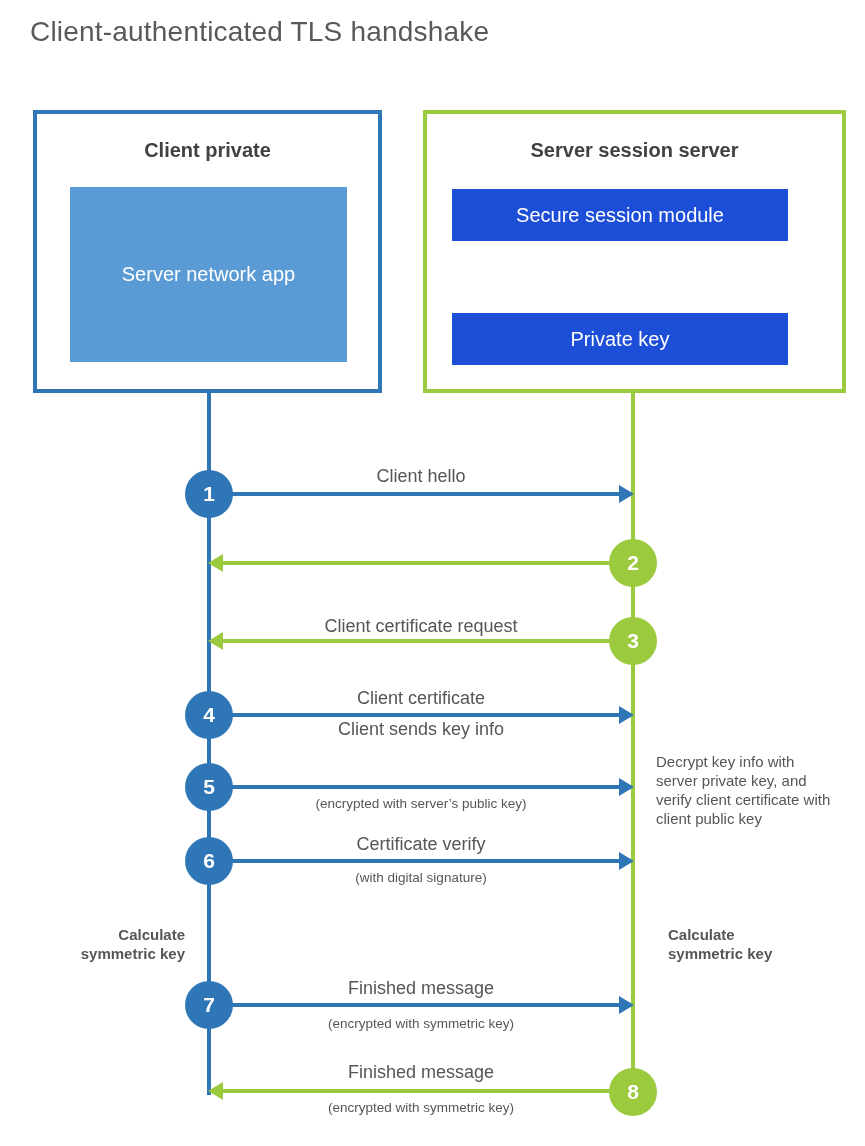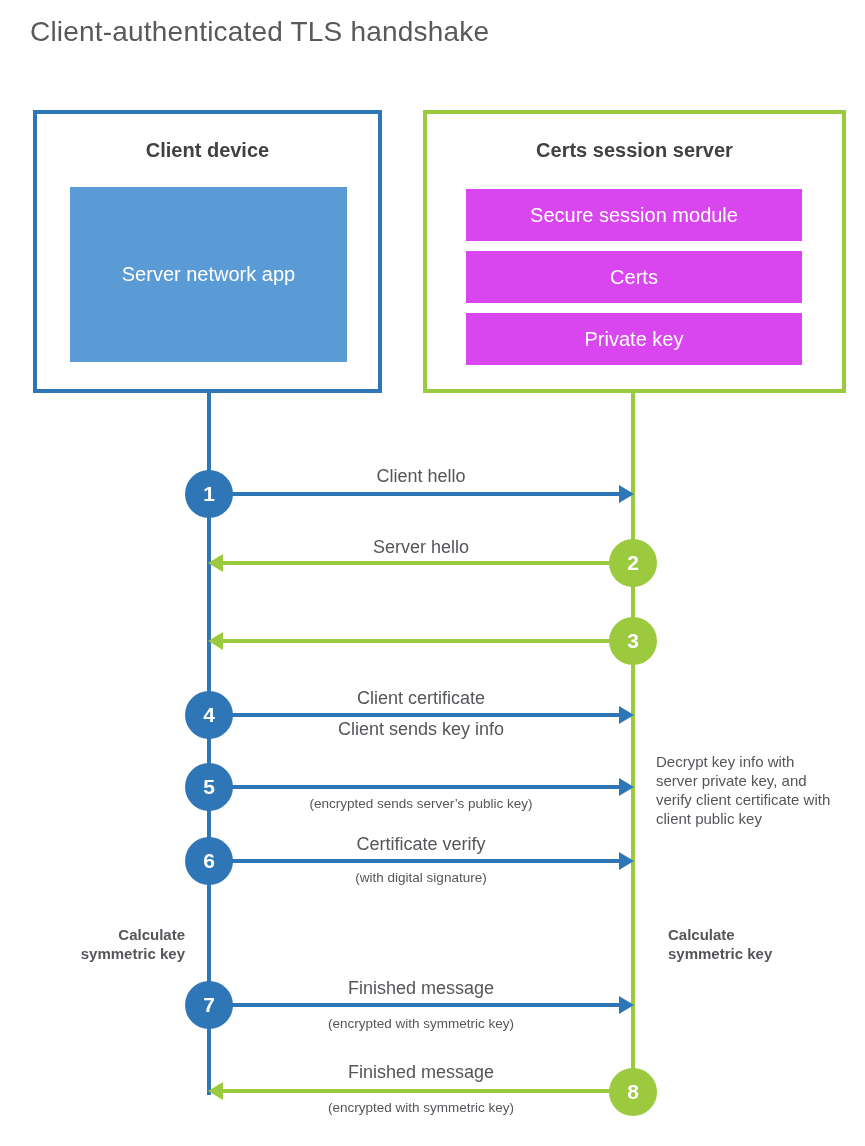--- a/index.html
+++ b/index.html
@@ -46,23 +46,23 @@
     background: #5B9BD5;
     color: #ffffff;
     font-size: 20px;
     display: flex; align-items: center; justify-content: center;
     text-align: center;
     line-height: 1.35;
   }
   .app-box span { display: inline-block; max-width: 180px; }
   .module-bar {
     position: absolute;
-    left: 466px;
+    left: 452px;
     width: 336px; height: 52px;
-    background: #d946ef;
+    background: #1d4ed8;
     color: #ffffff;
     font-size: 20px;
     display: flex; align-items: center; justify-content: center;
   }
   
   .lifeline { position: absolute; width: 4px; z-index: 1; }
   .client-lifeline { left: 207px; top: 391px; height: 704px; background: #2F76B7; }
   .server-lifeline { left: 631px; top: 391px; height: 701px; background: #9BCA3E; }
   
   .circle {
@@ -112,69 +112,68 @@
   .note-calc-right{ left: 668px; top: 925px; width: 150px; text-align: left; }
 </style>
 </head>
 <body>
 
 <div class="stage">
 
   <h1 class="page-title">Client-authenticated TLS handshake</h1>
 
   <div class="outer-box client-box">
-    <div class="box-title">Client device</div>
+    <div class="box-title">Client private</div>
   </div>
   <div class="app-box">
     <span>Server network app</span>
   </div>
 
   <div class="outer-box server-box">
-    <div class="box-title">Certs session server</div>
+    <div class="box-title">Server session server</div>
   </div>
   <div class="module-bar" style="top:189px">Secure session module</div>
-  <div class="module-bar" style="top:251px">Certs</div>
   <div class="module-bar" style="top:313px">Private key</div>
 
   <div class="lifeline client-lifeline"></div>
   <div class="lifeline server-lifeline"></div>
 
   <div class="msg-label" style="top:466px">Client hello</div>
   <div class="arrow to-server" style="top:492px">
     <div class="shaft"></div>
     <div class="head"></div>
   </div>
   <div class="circle c-blue" style="top:470px">1</div>
 
-  <div class="msg-label" style="top:537px">Server hello</div>
   <div class="arrow to-client" style="top:561px">
     <div class="shaft"></div>
     <div class="head"></div>
   </div>
   <div class="circle c-green" style="top:539px">2</div>
 
+  <div class="msg-label" style="top:616px">Client certificate request</div>
   <div class="arrow to-client" style="top:639px">
     <div class="shaft"></div>
     <div class="head"></div>
   </div>
   <div class="circle c-green" style="top:617px">3</div>
 
   <div class="msg-label" style="top:688px">Client certificate</div>
   <div class="arrow to-server" style="top:713px">
     <div class="shaft"></div>
     <div class="head"></div>
   </div>
   <div class="circle c-blue" style="top:691px">4</div>
 
   <div class="msg-label" style="top:719px">Client sends key info</div>
   <div class="arrow to-server" style="top:785px">
     <div class="shaft"></div>
     <div class="head"></div>
   </div>
-  <div class="msg-sub" style="top:796px">(encrypted sends server’s public key)</div>
+  <div class="msg-sub" style="top:796px">(encrypted with server’s public key)</div>
   <div class="circle c-blue" style="top:763px">5</div>
 
   <div class="msg-label" style="top:834px">Certificate verify</div>
   <div class="arrow to-server" style="top:859px">
     <div class="shaft"></div>
     <div class="head"></div>
   </div>
   <div class="msg-sub" style="top:870px">(with digital signature)</div>
   <div class="circle c-blue" style="top:837px">6</div>
 

